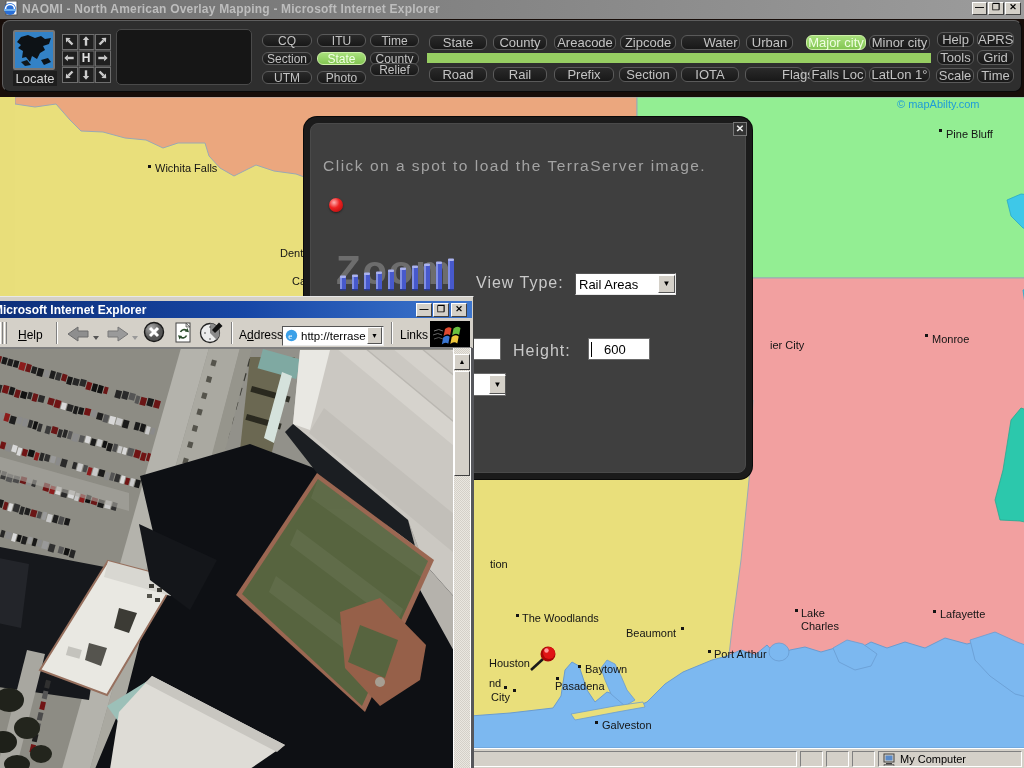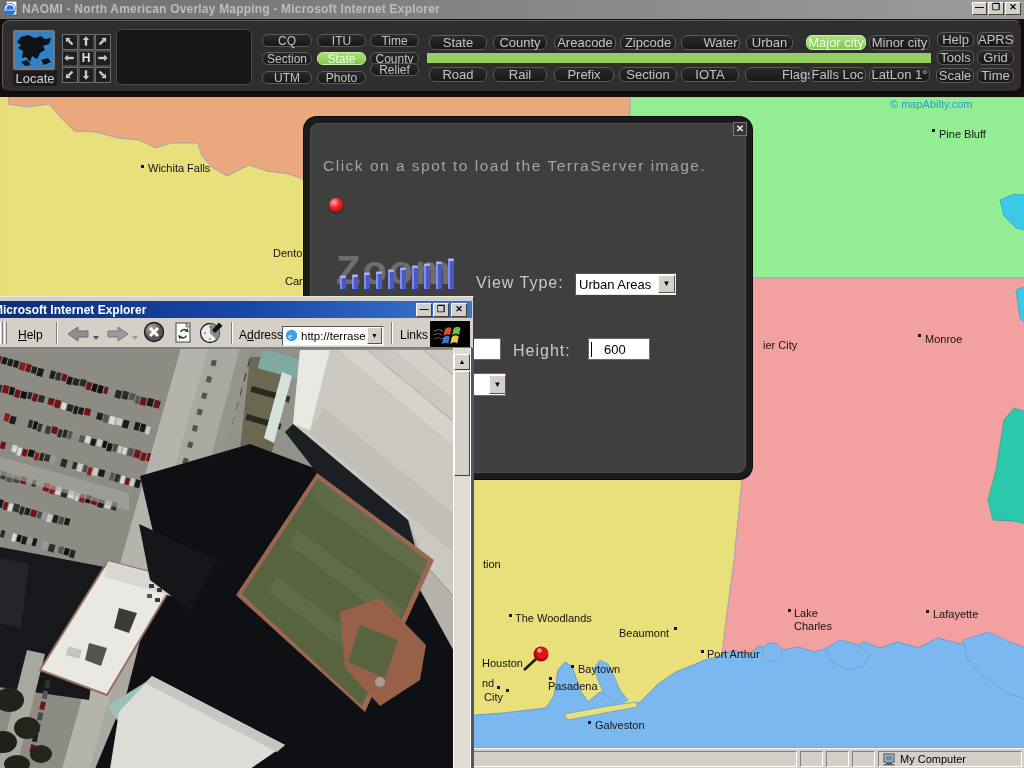--- a/index.html
+++ b/index.html
@@ -10,21 +10,21 @@
 
 #tbar{left:0;top:0;width:1024px;height:19px;background:linear-gradient(90deg,#6f6f6f,#9c9c9c);}
 #tbar .ttl{left:22px;top:2px;font-size:12px;font-weight:bold;color:#bdbdbd;letter-spacing:.2px;white-space:nowrap;}
 .wbtn{width:20px;height:12px;background:#d4d0c8;border:1px solid;border-color:#fff #404040 #404040 #fff;font-size:9px;line-height:9px;text-align:center;color:#000;font-weight:bold;}
 
 #tool{left:0;top:19px;width:1024px;height:78px;background:#170d09;}
 #toolp{left:2px;top:1px;width:1020px;height:72px;background:#2e2e2e;border:1px solid;border-color:#5e5e5e #0a0a0a #0a0a0a #5e5e5e;border-radius:8px;}
 .tb{background:linear-gradient(180deg,#2a2a2a,#181818);border:1px solid #5a5a5a;border-radius:6px;color:#c3c3c3;text-align:center;white-space:nowrap;}
 .tbg{background:linear-gradient(180deg,#a8e07c,#84c653);border:1px solid #cdefa8;border-radius:6px;color:#f0ffe2;text-align:center;white-space:nowrap;}
 
-#map{left:8px;top:97px;width:956px;height:651px;}
+#map{left:15px;top:97px;width:956px;height:651px;}
 
 #dlg{left:304px;top:117px;width:448px;height:362px;background:#1b1b1b;border-radius:13px;box-shadow:0 0 0 1px #0a0a0a;}
 #dlgin{left:6px;top:6px;width:436px;height:350px;background:#3f3f3f;border-radius:8px;border:1px solid #4a4a4a;}
 #dlg .dtx{color:#a3a3a3;font-size:15.5px;letter-spacing:1.5px;white-space:nowrap;}
 
 #ie{left:-32px;top:296px;width:506px;height:500px;background:#d4d0c8;border:1px solid #404040;border-top:1px solid #e8e8e8;}
 
 #sbar{left:0;top:748px;width:1024px;height:20px;background:#d4d0c8;border-top:1px solid #fff;}
 .scell{top:2px;height:16px;border:1px solid;border-color:#808080 #fff #fff #808080;}
 </style>
@@ -160,21 +160,21 @@
         <rect x="98" y="26" width="2" height="27" fill="#8290e4"></rect>
         <rect x="98" y="24.5" width="6" height="2.5" rx="1" fill="#aab2ee"></rect>
         <rect x="98" y="52" width="6" height="1.5" fill="#2a3a90"></rect>
         <rect x="110" y="23" width="6" height="30" fill="#4759cc"></rect>
         <rect x="110" y="23" width="2" height="30" fill="#8290e4"></rect>
         <rect x="110" y="21.5" width="6" height="2.5" rx="1" fill="#aab2ee"></rect>
         <rect x="110" y="52" width="6" height="1.5" fill="#2a3a90"></rect>
     </svg>
     <div style="left:172px;top:157px;font-size:16px;color:#c9c9c9;letter-spacing:1px;">View Type:</div>
     <div style="left:271px;top:156px;width:101px;height:22px;background:#fff;border:1px solid;border-color:#555 #e8e8e8 #e8e8e8 #555;">
-      <div style="left:3px;top:3px;font-size:13px;color:#000;">Urban Areas</div>
+      <div style="left:3px;top:3px;font-size:13px;color:#000;">Rail Areas</div>
       <div style="left:82px;top:1px;width:17px;height:18px;background:#d4d0c8;border:1px solid;border-color:#fff #555 #555 #fff;font-size:8px;line-height:16px;text-align:center;color:#000;">▼</div>
     </div>
     <div style="left:133px;top:221px;width:64px;height:22px;background:#fff;border:1px solid #6a6a6a;"></div>
     <div style="left:209px;top:225px;font-size:16px;color:#c9c9c9;letter-spacing:1px;">Height:</div>
     <div style="left:284px;top:221px;width:62px;height:22px;background:#fff;border:1px solid #6a6a6a;">
       <div style="left:2px;top:3px;font-size:13px;color:#000;border-left:1px solid #000;padding-left:12px;">600</div>
     </div>
     <div style="left:158px;top:256px;width:44px;height:23px;background:#fff;border:1px solid #6a6a6a;">
       <div style="left:26px;top:1px;width:17px;height:19px;background:#d4d0c8;border:1px solid;border-color:#fff #555 #555 #fff;font-size:8px;line-height:17px;text-align:center;color:#000;">▼</div>
     </div>

